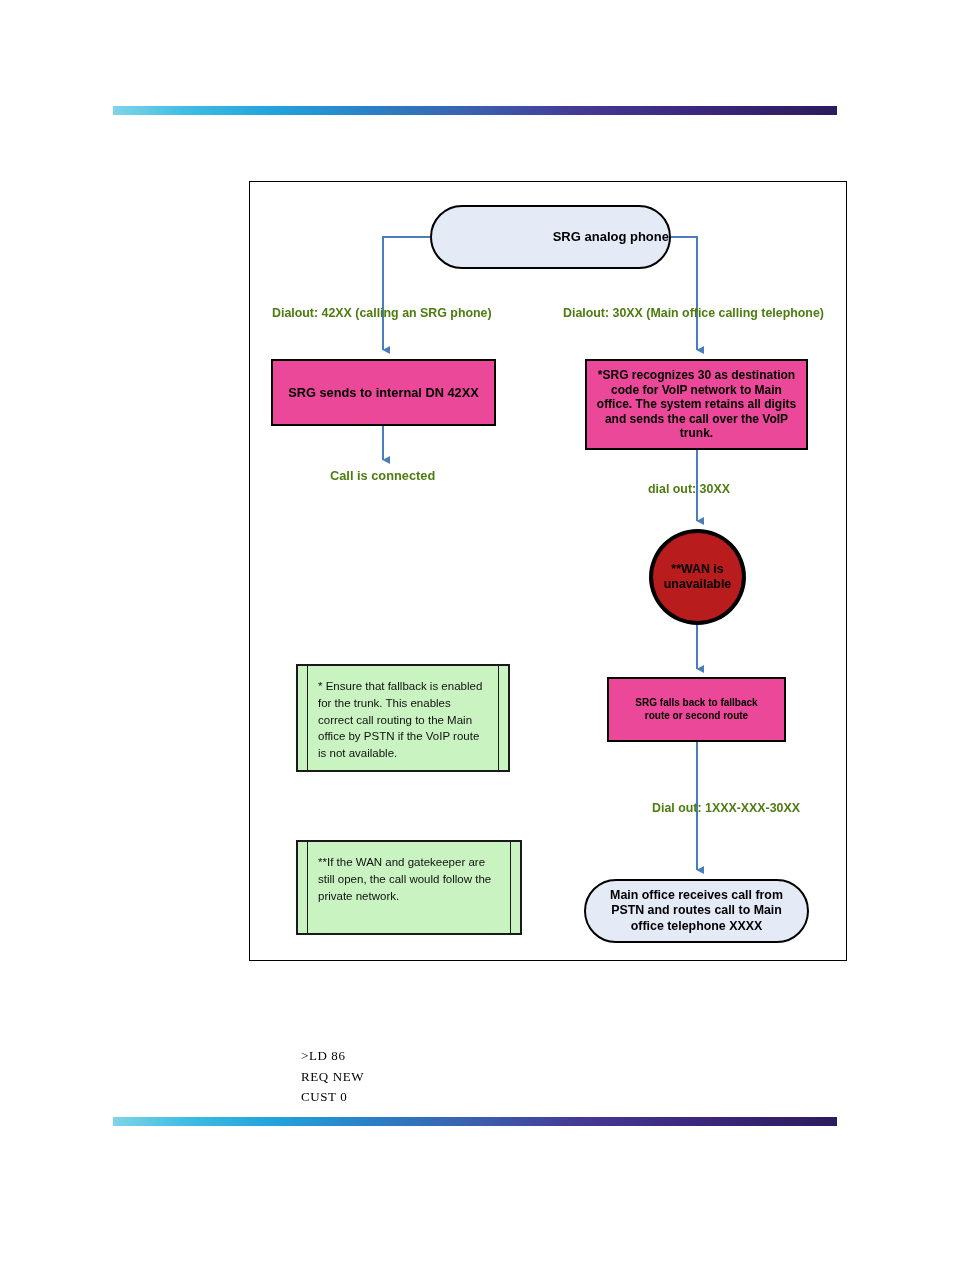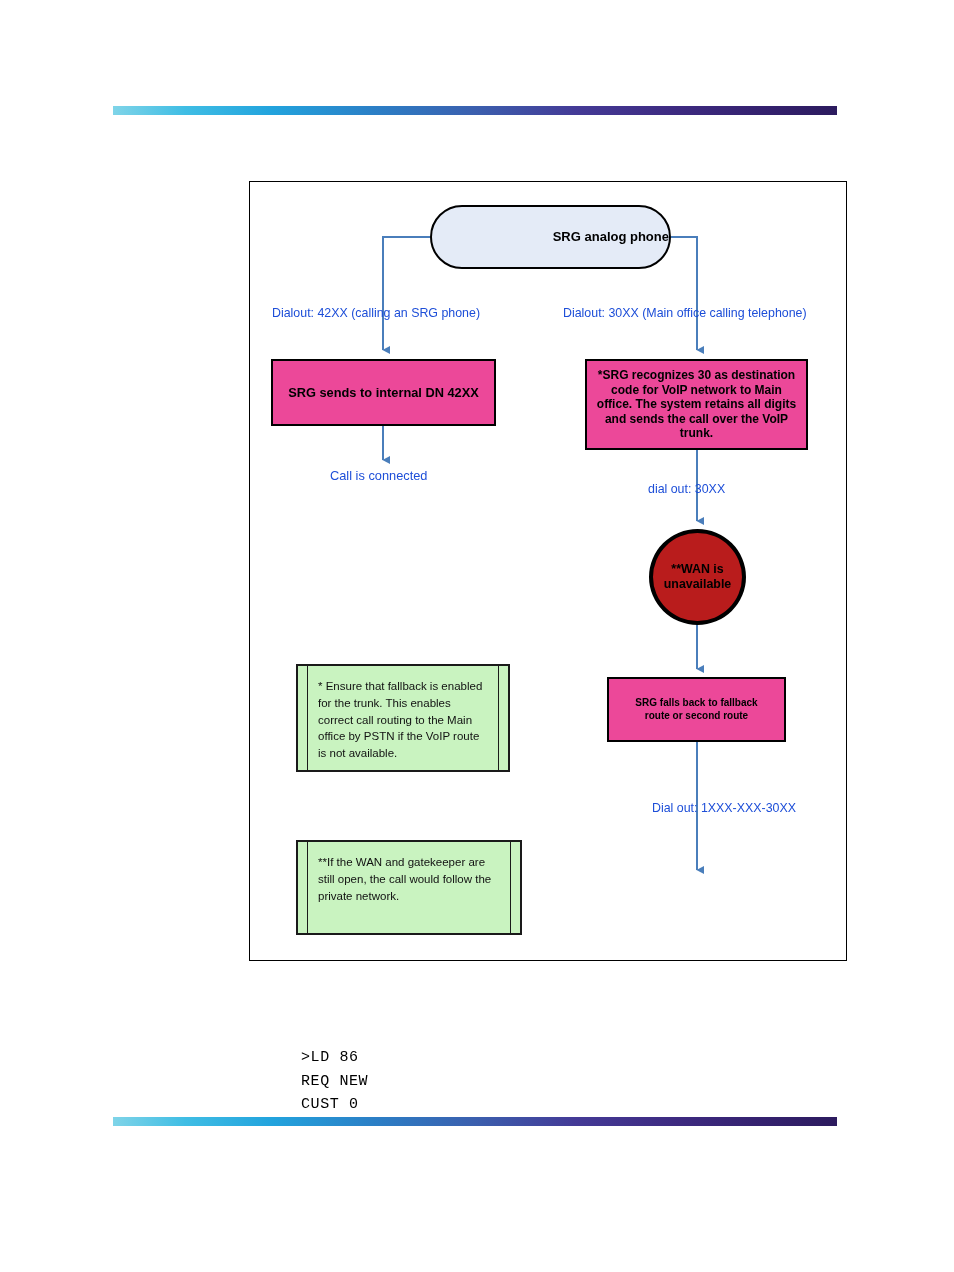--- a/index.html
+++ b/index.html
@@ -119,32 +119,32 @@
     font-size: 11.5px;
     line-height: 1.46;
     color: #111111;
     text-align: left;
     font-weight: normal;
   }
 
   
   .label {
     position: absolute;
-    color: #1d4ed8;
-    font-weight: normal;
+    color: #4d7c0f;
+    font-weight: bold;
     white-space: nowrap;
   }
 
   
   .code-block {
     position: absolute;
     left: 301px;
     top: 1046px;
-    font-family: Liberation Mono, monospace;
-    font-size: 15px;
+    font-family: Liberation Serif, serif;
+    font-size: 13px;
     line-height: 1.58;
     color: #000000;
     letter-spacing: 0.6px;
     white-space: pre;
   }
 </style>
 </head>
 <body>
 
 <div class="rule rule-top"></div>
@@ -206,20 +206,23 @@
     </div>
 
     <div class="node node-process" style="left:357px; top:495px; width:179px; height:65px; font-size:10px; padding:0 16px;">
       <span>SRG falls back to fallback route or second route</span>
     </div>
 
     <div class="label" style="left:366px; top:619px; font-size:12.4px;padding-left:36px;">
       <span>Dial out: 1XXX-XXX-30XX</span>
     </div>
 
+    <div class="node node-terminator" style="left:334px; top:697px; width:225px; height:64px; font-size:12.4px; padding:0 22px;">
+      <span>Main office receives call from PSTN and routes call to Main office telephone XXXX</span>
+    </div>
 
     <div class="note" style="left:46px; top:482px; width:214px; height:108px;">
       <div class="note-text">* Ensure that fallback is enabled for the trunk. This enables correct call routing to the Main office by PSTN if the VoIP route is not available.</div>
     </div>
 
     <div class="note" style="left:46px; top:658px; width:226px; height:95px;">
       <div class="note-text">**If the WAN and gatekeeper are still open, the call would follow the private network.</div>
     </div>
 
   </div>

